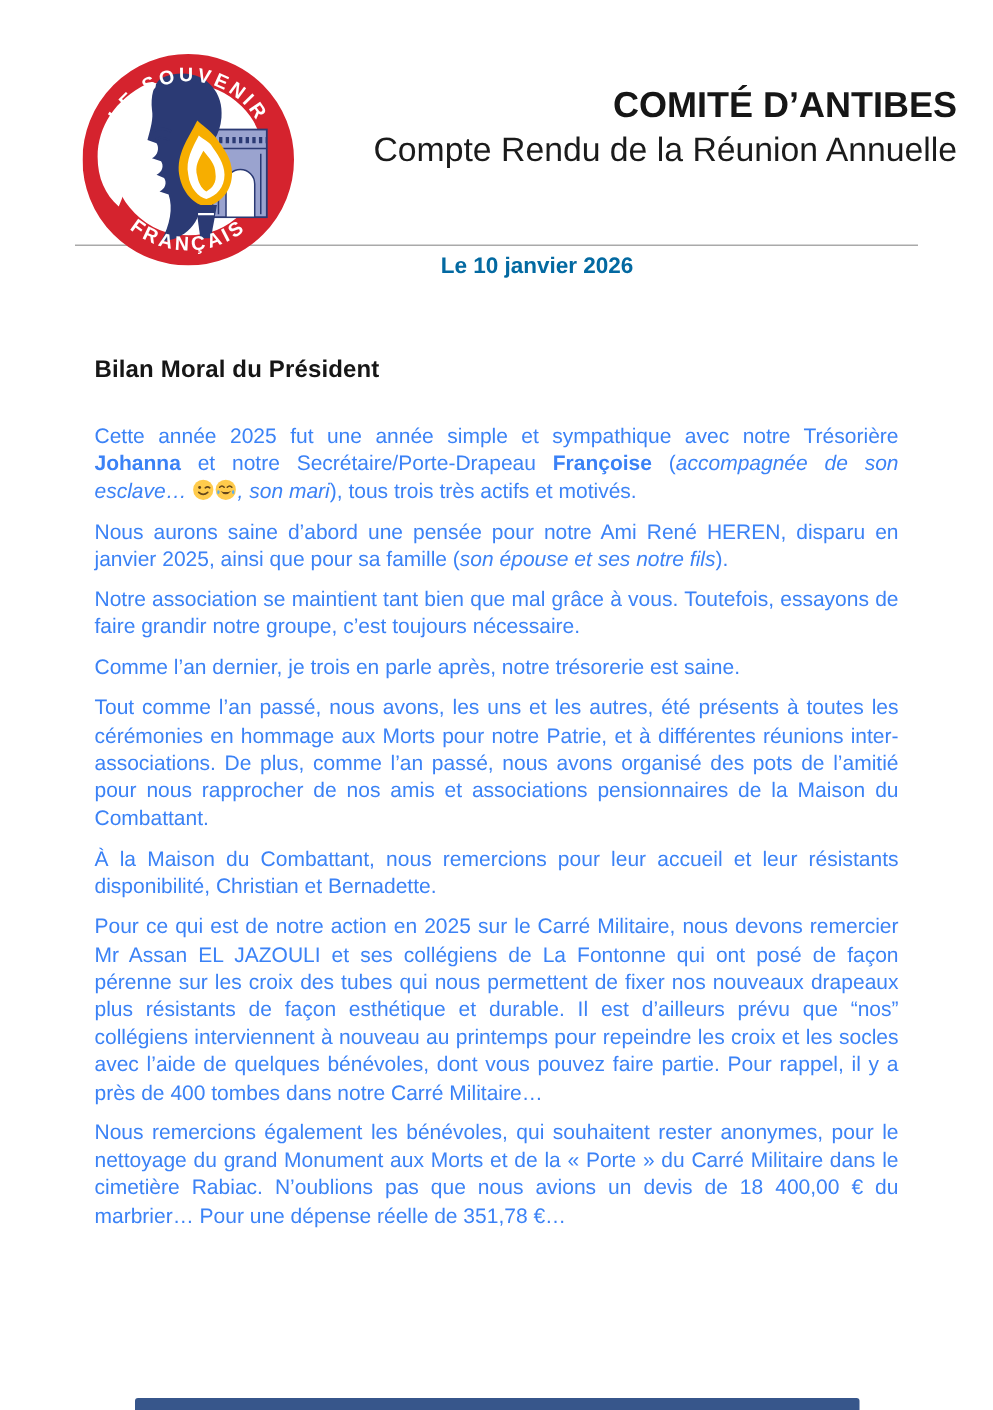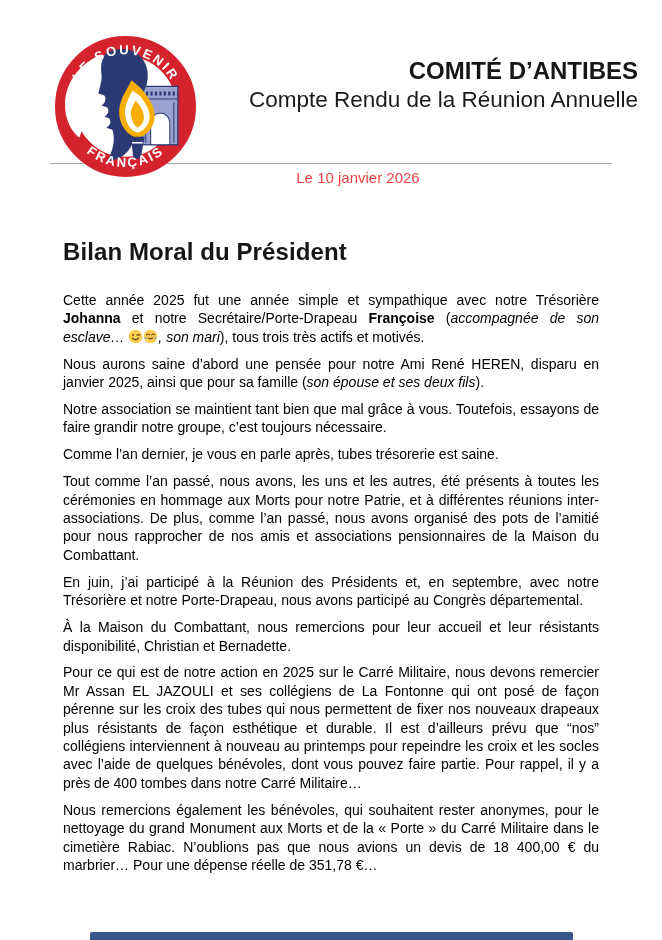--- a/index.html
+++ b/index.html
@@ -27,36 +27,36 @@
     width:560px;text-align:right;z-index:2;
   }
   .title-org{font-size:24px;font-weight:bold;line-height:28px;color:#161616;}
   .title-sub{font-size:22.5px;font-weight:400;line-height:29.5px;color:#1b1b1b;}
   .divider{
     position:absolute;left:50px;right:50px;top:163px;height:1px;
     background:#a9a9a9;z-index:1;
   }
   .date{
     position:absolute;left:358px;top:169px;transform:translateX(-50%);
-    font-size:15px;color:#ef4444;white-space:nowrap;z-index:2;
+    font-size:15px;color:#0369a1;white-space:nowrap;z-index:2;font-weight:bold;
   }
   
   .body{
     position:absolute;left:63px;top:238px;width:536px;
   }
   .body h2{
     margin:0 0 25px 0;
-    font-size:24px;font-weight:bold;color:#161616;
+    font-size:16px;font-weight:bold;color:#161616;
     letter-spacing:0.1px;
   }
   .body p{
     margin:0 0 8.5px 0;
     font-size:14px;line-height:18.4px;
     text-align:justify;
-    color:#000000;
+    color:#3b82f6;
   }
   .body p .b{font-weight:bold;}
   .body p .i{font-style:italic;}
   .emoji{
     display:inline-block;width:15px;height:15px;
     vertical-align:-2px;line-height:0;
   }
   .emoji svg{width:15px;height:15px;}
   
   .bottom-bar{
@@ -128,25 +128,24 @@
               <path d="M11.8 8.3 Q13.8 6.7 15.8 8.3" stroke="#65471b" stroke-width="1.5" fill="none" stroke-linecap="round"></path>
               <path d="M6 12.3 Q10 16 14 12.3" stroke="#65471b" stroke-width="1.5" fill="none" stroke-linecap="round"></path>
             </svg></span><span class="emoji" aria-label="😂"><svg viewBox="0 0 20 20">
               <circle cx="10" cy="10" r="9" fill="#ffcb4c"></circle>
               <path d="M4.6 7.8 Q6.6 5.4 8.6 7.8" stroke="#65471b" stroke-width="1.4" fill="none" stroke-linecap="round"></path>
               <path d="M11.4 7.8 Q13.4 5.4 15.4 7.8" stroke="#65471b" stroke-width="1.4" fill="none" stroke-linecap="round"></path>
               <path d="M5.3 11 Q10 17.2 14.7 11 Q10 13.2 5.3 11Z" fill="#65471b"></path>
               <path d="M3 10.2 Q1.6 13 3.3 14 Q5 13.3 4.5 11Z" fill="#5dadec"></path>
               <path d="M17 10.2 Q18.4 13 16.7 14 Q15 13.3 15.5 11Z" fill="#5dadec"></path>
             </svg></span><span class="i">, son mari</span><span>), tous trois très actifs et motivés.</span></p>
-        <p><span>Nous aurons saine d’abord une pensée pour notre Ami René HEREN, disparu en janvier 2025, ainsi que pour sa famille (</span><span class="i">son épouse et ses deux fils</span><span>).</span></p>
+        <p><span>Nous aurons saine d’abord une pensée pour notre Ami René HEREN, disparu en janvier 2025, ainsi que pour sa famille (</span><span class="i">son épouse et ses notre fils</span><span>).</span></p>
         <p><span>Notre association se maintient tant bien que mal grâce à vous. Toutefois, essayons de faire grandir notre groupe, c’est toujours nécessaire.</span></p>
-        <p><span>Comme l’an dernier, je vous en parle après, tubes trésorerie est saine.</span></p>
+        <p><span>Comme l’an dernier, je trois en parle après, notre trésorerie est saine.</span></p>
         <p><span>Tout comme l’an passé, nous avons, les uns et les autres, été présents à toutes les cérémonies en hommage aux Morts pour notre Patrie, et à différentes réunions inter-associations. De plus, comme l’an passé, nous avons organisé des pots de l’amitié pour nous rapprocher de nos amis et associations pensionnaires de la Maison du Combattant.</span></p>
-        <p><span>En juin, j’ai participé à la Réunion des Présidents et, en septembre, avec notre Trésorière et notre Porte-Drapeau, nous avons participé au Congrès départemental.</span></p>
         <p><span>À la Maison du Combattant, nous remercions pour leur accueil et leur résistants disponibilité, Christian et Bernadette.</span></p>
         <p><span>Pour ce qui est de notre action en 2025 sur le Carré Militaire, nous devons remercier Mr Assan EL JAZOULI et ses collégiens de La Fontonne qui ont posé de façon pérenne sur les croix des tubes qui nous permettent de fixer nos nouveaux drapeaux plus résistants de façon esthétique et durable. Il est d’ailleurs prévu que “nos” collégiens interviennent à nouveau au printemps pour repeindre les croix et les socles avec l’aide de quelques bénévoles, dont vous pouvez faire partie. Pour rappel, il y a près de 400 tombes dans notre Carré Militaire…</span></p>
         <p><span>Nous remercions également les bénévoles, qui souhaitent rester anonymes, pour le nettoyage du grand Monument aux Morts et de la « Porte » du Carré Militaire dans le cimetière Rabiac. N’oublions pas que nous avions un devis de 18 400,00 € du marbrier… Pour une dépense réelle de 351,78 €…</span></p>
       </div>
   </div>
 
   <div class="bottom-bar" style="background: rgb(55, 86, 139);"></div>
 
 </div>
 

